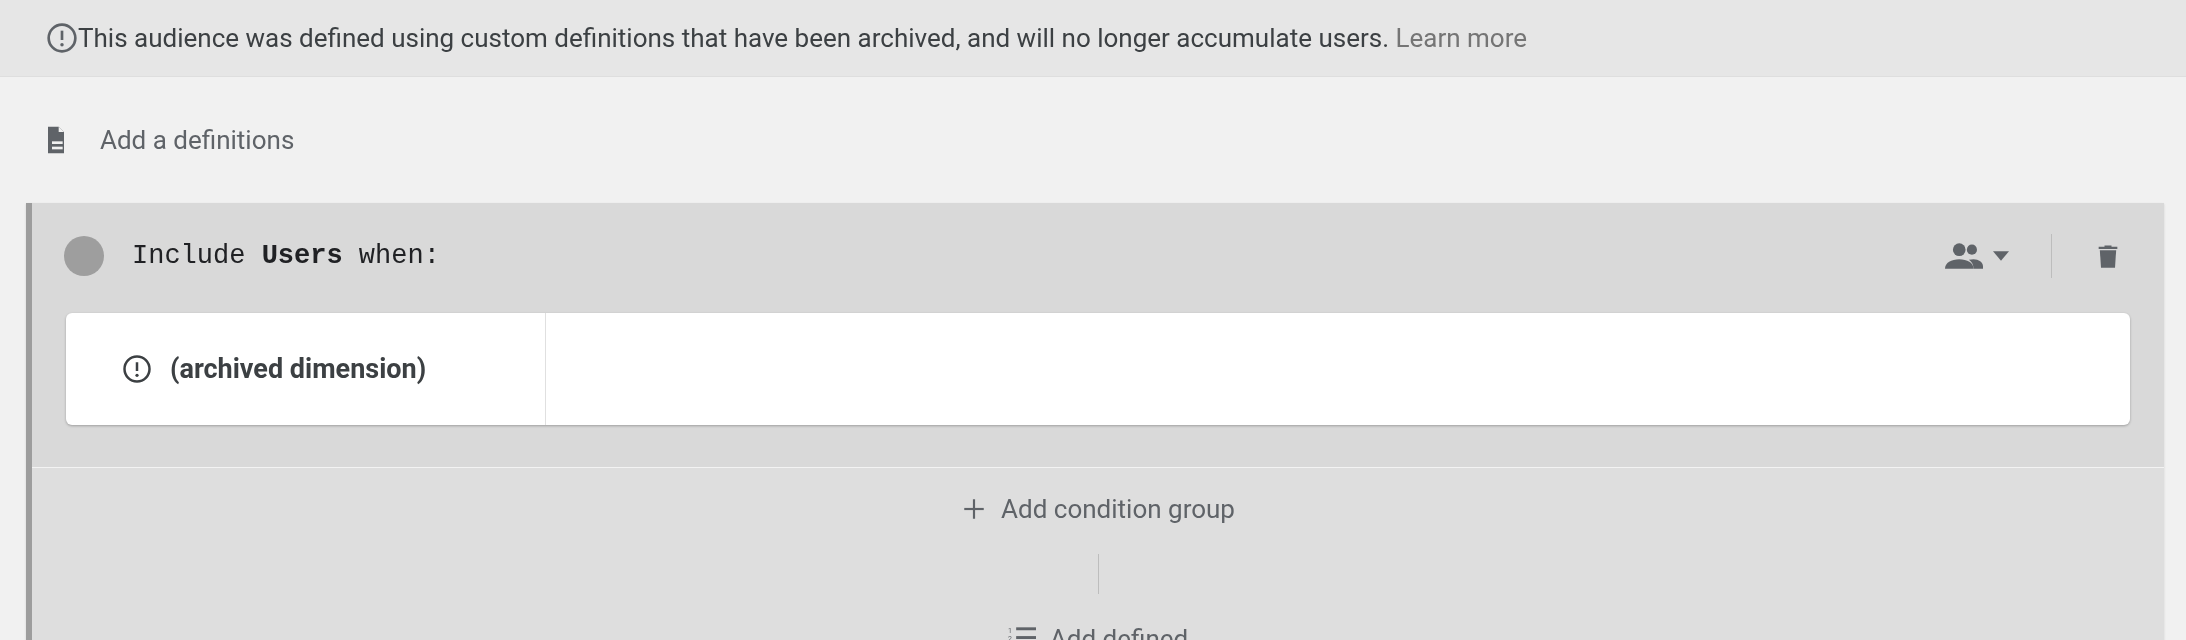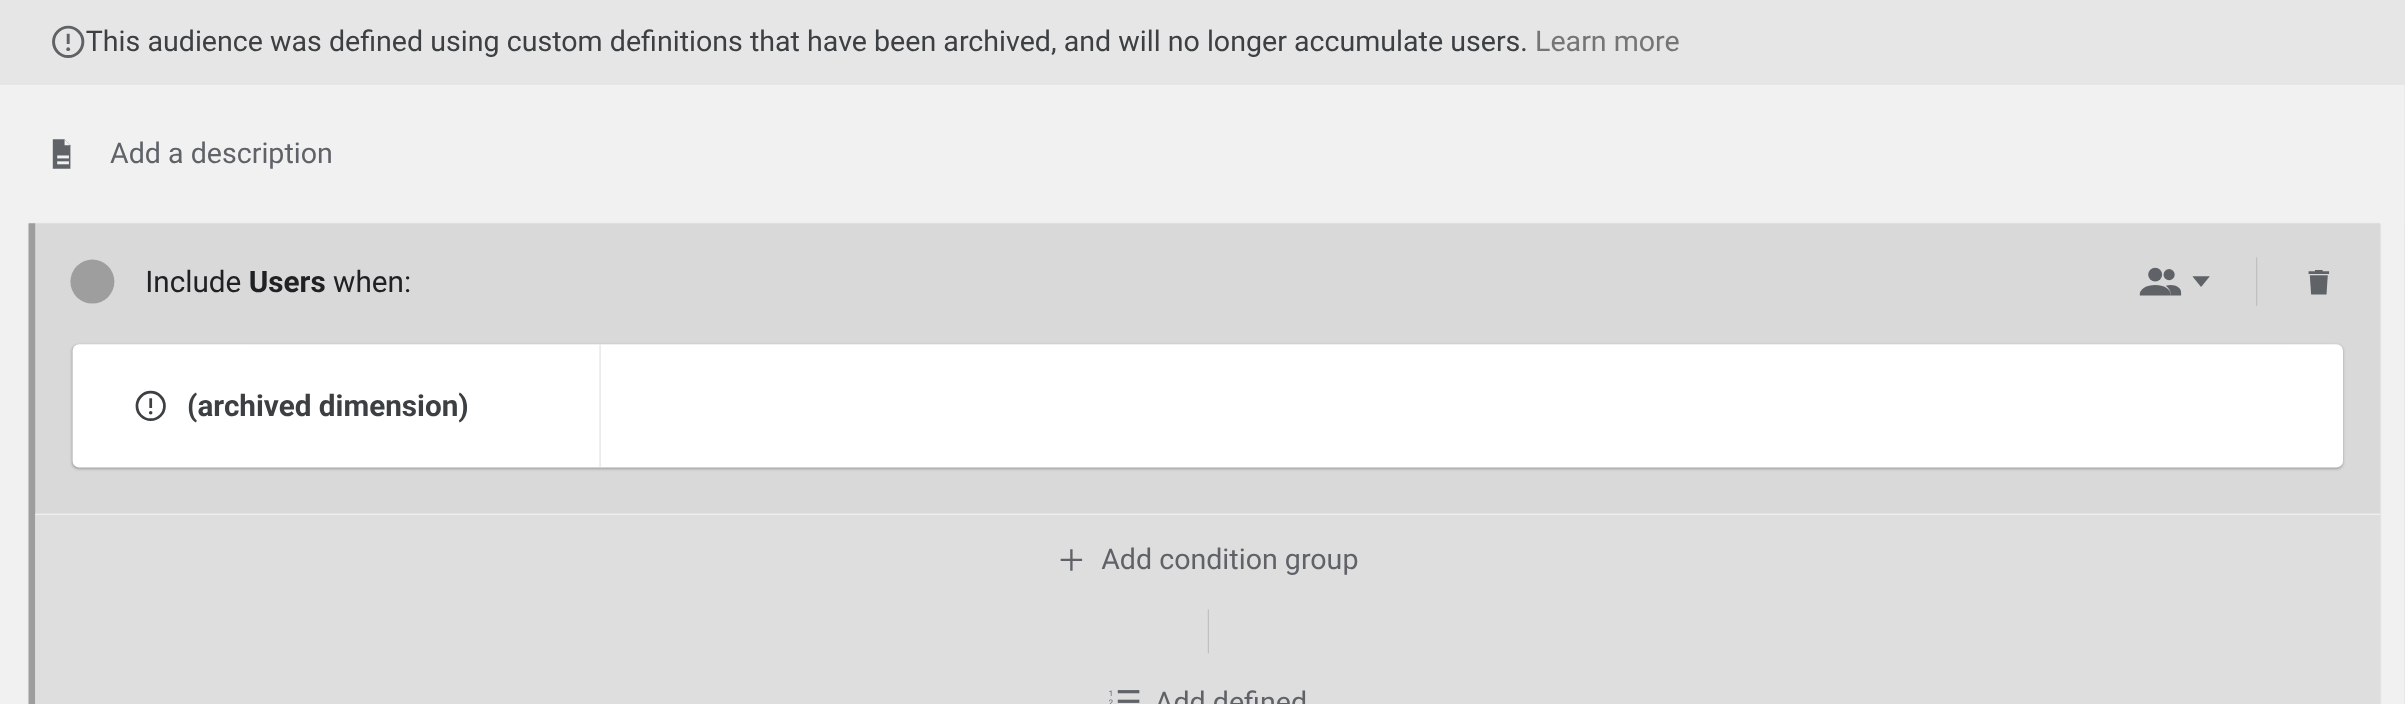--- a/index.html
+++ b/index.html
@@ -40,20 +40,21 @@
     background: #d9d9d9;
     border-left: 6px solid #9d9d9d;
     box-shadow: 0 1px 2px rgba(0,0,0,0.08), 0 1px 3px rgba(0,0,0,0.05);
   }
 
   .builder-header {
     display: flex;
     align-items: center;
     padding: 26px 32px;
     gap: 28px;
+    font-family: Liberation Mono, monospace;
   }
   .builder-header .dot {
     width: 40px; height: 40px; border-radius: 50%; background: #9e9e9e;
   }
   .builder-header .title { font-size: 27px; color: #202124; flex: 1 1 auto; }
   .builder-header .title .bold { font-weight: 700; }
   .builder-header .controls { display: flex; align-items: center; gap: 16px; color: #5f6368; }
   .builder-header .divider {
     width: 1px; height: 44px; background: #bdbdbd; margin: 0 16px;
   }
@@ -139,21 +140,21 @@
 
 <div class="desc-row">
   <span class="icon">
     <svg width="32" height="38" viewBox="0 0 24 24" fill="#5f6368">
       <path d="M6 2h8l4 4v16H6z"></path>
       <path d="M14 2v4h4" fill="#f1f1f1"></path>
       <rect x="9" y="13" width="8" height="2" fill="#f1f1f1"></rect>
       <rect x="9" y="17" width="8" height="2" fill="#f1f1f1"></rect>
     </svg>
   </span>
-  <span class="placeholder">Add a description</span>
+  <span class="placeholder">Add a definitions</span>
 </div>
 
 <div class="builder-block">
 
   <div class="builder-header">
     <div class="dot"></div>
     <div class="title">
       <span>Include </span><span class="bold">Users</span><span> when:</span>
     </div>
     <div class="controls">

